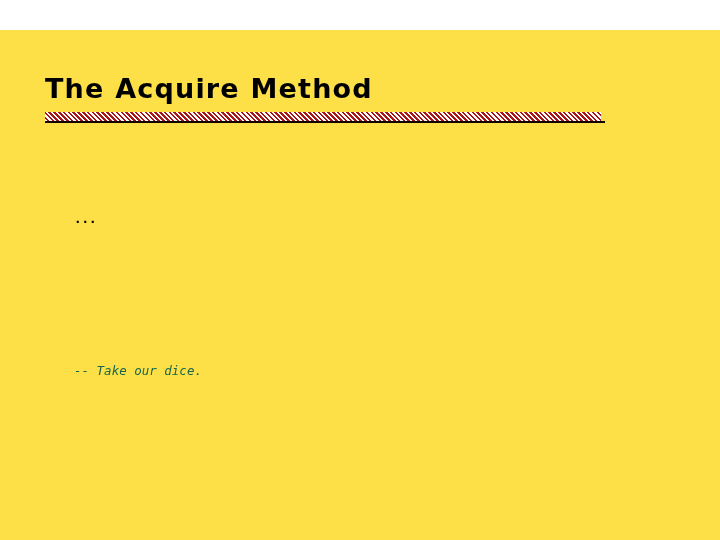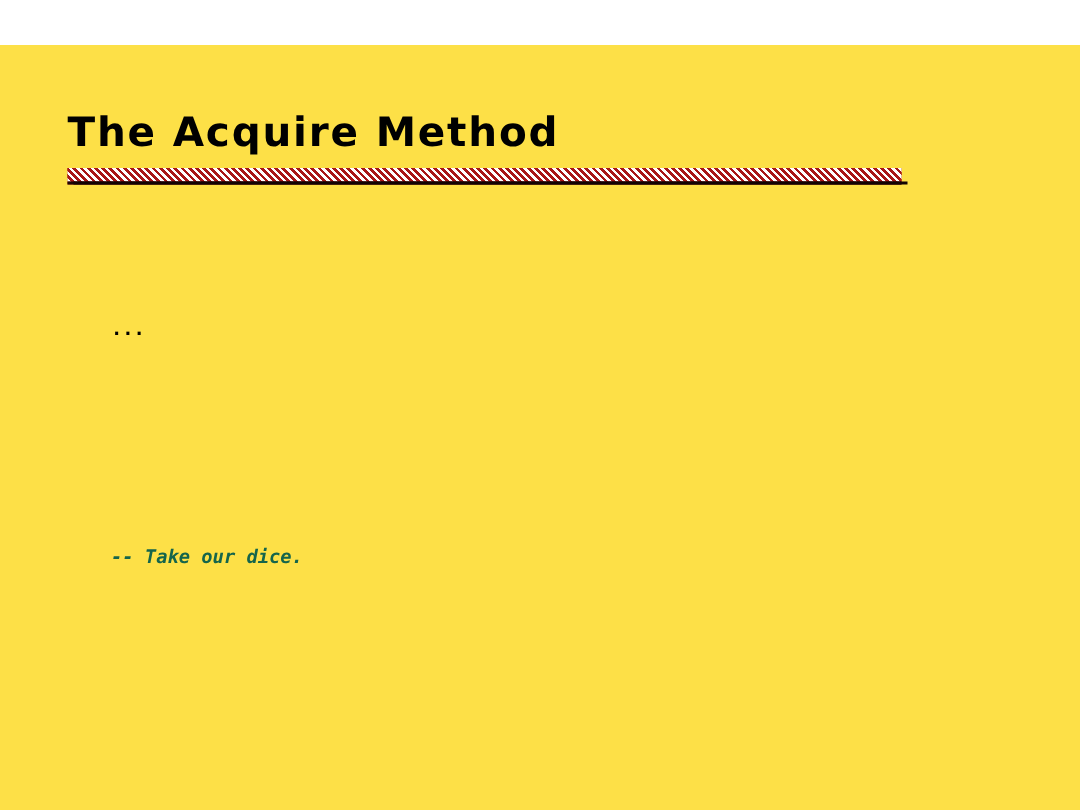--- a/index.html
+++ b/index.html
@@ -74,21 +74,21 @@
   .code-line {
     white-space: pre;
     font-weight: bold;
     color: #000000;
     min-height: 19px;
   }
 
   .comment-line {
     white-space: pre;
     font-style: italic;
-    font-weight: bold;
+    font-weight: normal;
     color: #15654b;
     min-height: 19px;
   }
 
   .spacer {
     height: 19px;
   }
 
   .indent-1 { padding-left: 27px; }
 </style>

